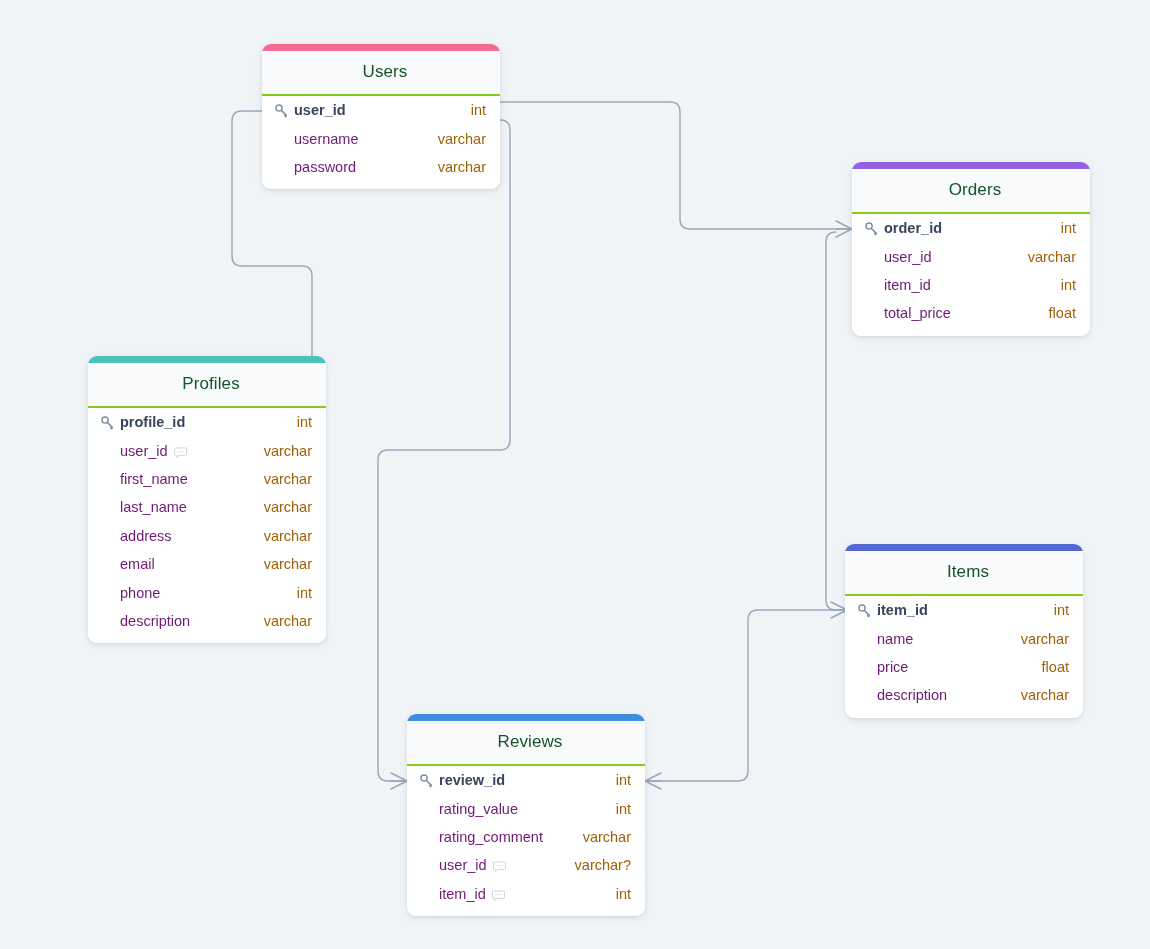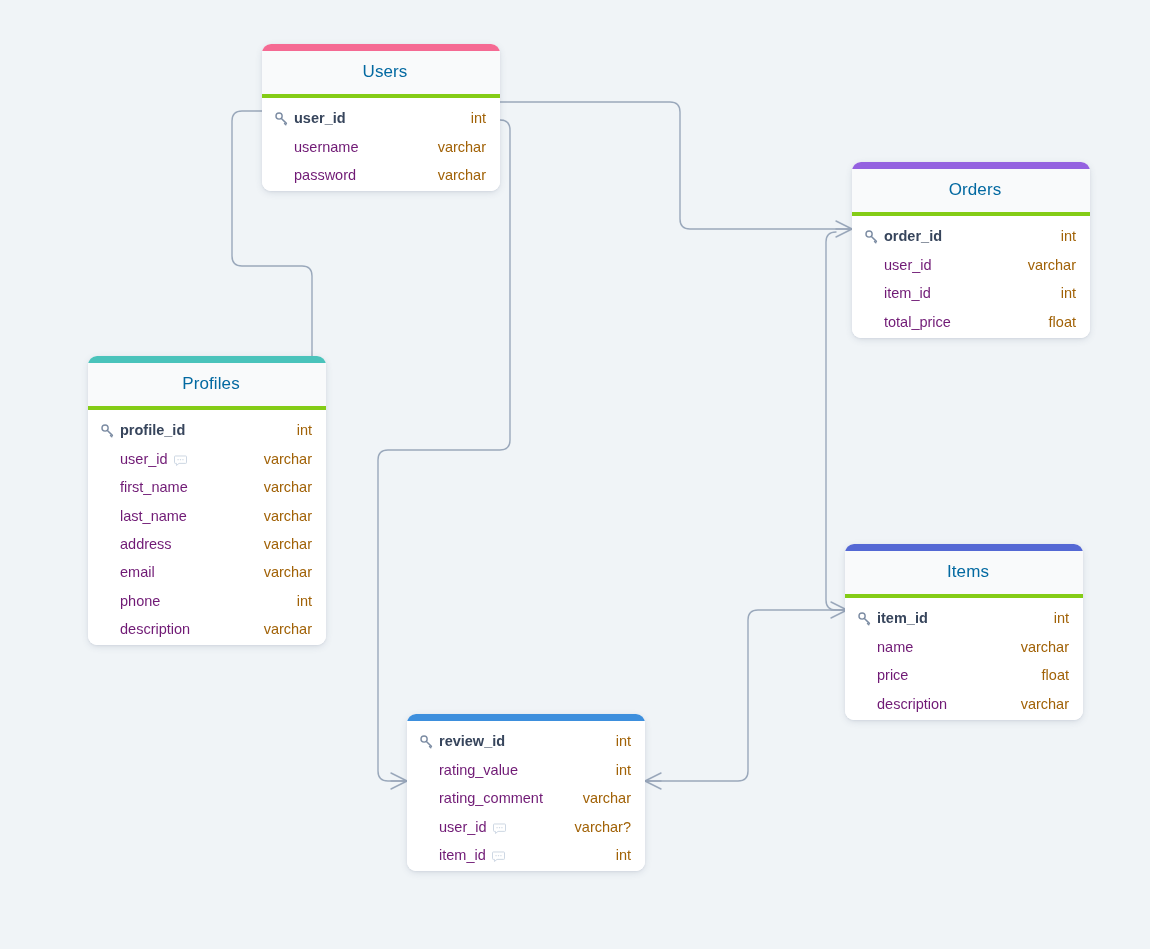--- a/index.html
+++ b/index.html
@@ -42,29 +42,29 @@
     height: 7px;
     width: 100%;
     border-top-left-radius: 9px;
     border-top-right-radius: 9px;
   }
 
   .table-title {
     background: #f9fafb;
     text-align: center;
     font-size: 17px;
-    color: #0369a1;
+    color: #14532d;
     padding: 11px 0 12px 8px;
-    border-bottom: 4px solid #84cc16;
+    border-bottom: 2px solid #84cc16;
     letter-spacing: 0.1px;
   }
 
   .field-row {
     display: flex;
-    align-items: flex-end;
+    align-items: center;
     padding: 0 14px 0 12px;
     height: 28.4px;
     font-size: 14.5px;
     background: #ffffff;
   }
 
   .field-name {
     display: flex;
     align-items: center;
     color: #701a75;
@@ -330,20 +330,21 @@
             <span class="indent"></span>
             <span>description</span>
           </span>
           <span class="field-spacer"></span>
           <span class="field-type">varchar</span>
         </div>
         <div style="height: 8px; background: rgb(255, 255, 255);"></div>
       </div>
       <div class="table-card" style="left: 407px; top: 714px; width: 238px;">
         <div class="accent-bar" style="background: rgb(61, 143, 221);"></div>
+        <div class="table-title">Reviews</div>
         <div class="field-row pk">
           <span class="field-name">
             <span class="key-icon"><svg viewBox="0 0 16 16" xmlns="http://www.w3.org/2000/svg">
                 <circle cx="5.4" cy="5.4" r="3.3" fill="none" stroke="#7c8ca3" stroke-width="1.5"></circle>
                 <path d="M7.9 7.9 L13.2 13.2" stroke="#7c8ca3" stroke-width="1.6" stroke-linecap="round"></path>
                 <path d="M11.2 13.3 L12.6 14.7" stroke="#7c8ca3" stroke-width="1.5" stroke-linecap="round"></path>
               </svg></span>
             <span>review_id</span>
           </span>
           <span class="field-spacer"></span>

